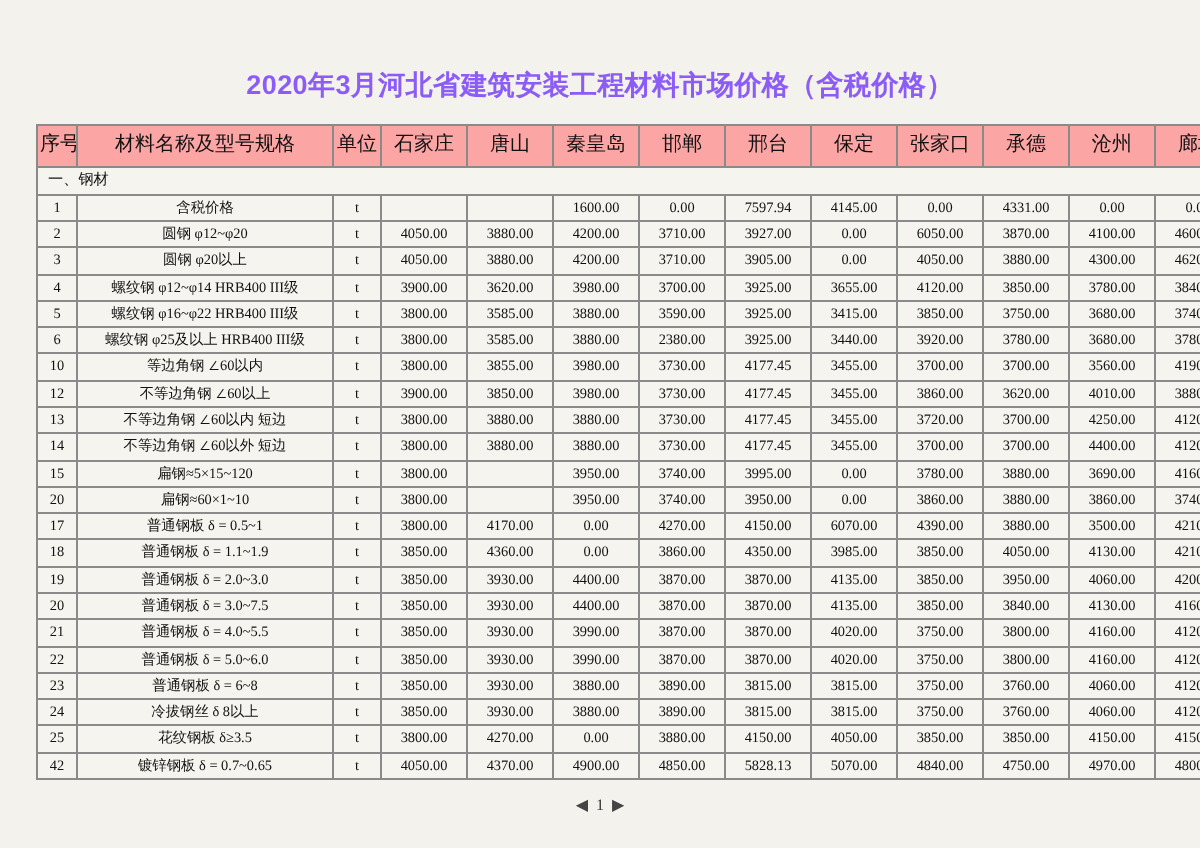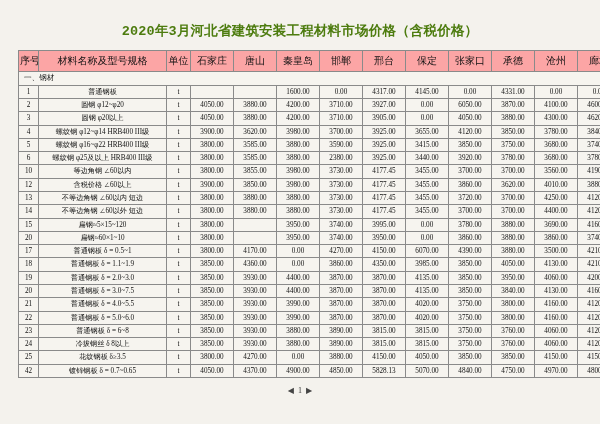--- a/index.html
+++ b/index.html
@@ -18,24 +18,24 @@
     width: 600px;
     height: 424px;
     background: #f4f2ed;
     box-sizing: border-box;
     padding: 14px 18px 0 18px;
   }
   .doc-title {
     text-align: center;
     font-size: 13.5px;
     font-weight: bold;
-    color: #4d7c0f;
+    color: #8b5cf6;
     letter-spacing: 0.2px;
-    margin: 8px 0 10px 0;
-    font-family: Liberation Mono, monospace;
+    margin: 20px 0 10px 0;
+    font-family: Liberation Sans, sans-serif;
   }
   table.price {
     border-collapse: collapse;
     width: 564px;
     margin: 0 auto;
     table-layout: fixed;
     background: #f6f4ef;
   }
   table.price th, table.price td {
     border: 1px solid #8a8a8a;
@@ -124,27 +124,27 @@
         <th>廊坊</th>
 
       </tr>
     </thead>
     <tbody id="table-body">
         <tr class="section">
           <td colspan="14">一、钢材</td>
         </tr>
         <tr>
           <td>1</td>
-          <td class="name">普通钢板</td>
+          <td class="name">含税价格</td>
           <td>t</td>
           <td class="num"></td>
           <td class="num"></td>
           <td class="num">1600.00</td>
           <td class="num">0.00</td>
-          <td class="num">4317.00</td>
+          <td class="num">7597.94</td>
           <td class="num">4145.00</td>
           <td class="num">0.00</td>
           <td class="num">4331.00</td>
           <td class="num">0.00</td>
           <td class="num">0.00</td>
         </tr>
         <tr>
           <td>2</td>
           <td class="name">圆钢 φ12~φ20</td>
           <td>t</td>
@@ -229,21 +229,21 @@
           <td class="num">3730.00</td>
           <td class="num">4177.45</td>
           <td class="num">3455.00</td>
           <td class="num">3700.00</td>
           <td class="num">3700.00</td>
           <td class="num">3560.00</td>
           <td class="num">4190.00</td>
         </tr>
         <tr>
           <td>12</td>
-          <td class="name">含税价格 ∠60以上</td>
+          <td class="name">不等边角钢 ∠60以上</td>
           <td>t</td>
           <td class="num">3900.00</td>
           <td class="num">3850.00</td>
           <td class="num">3980.00</td>
           <td class="num">3730.00</td>
           <td class="num">4177.45</td>
           <td class="num">3455.00</td>
           <td class="num">3860.00</td>
           <td class="num">3620.00</td>
           <td class="num">4010.00</td>

